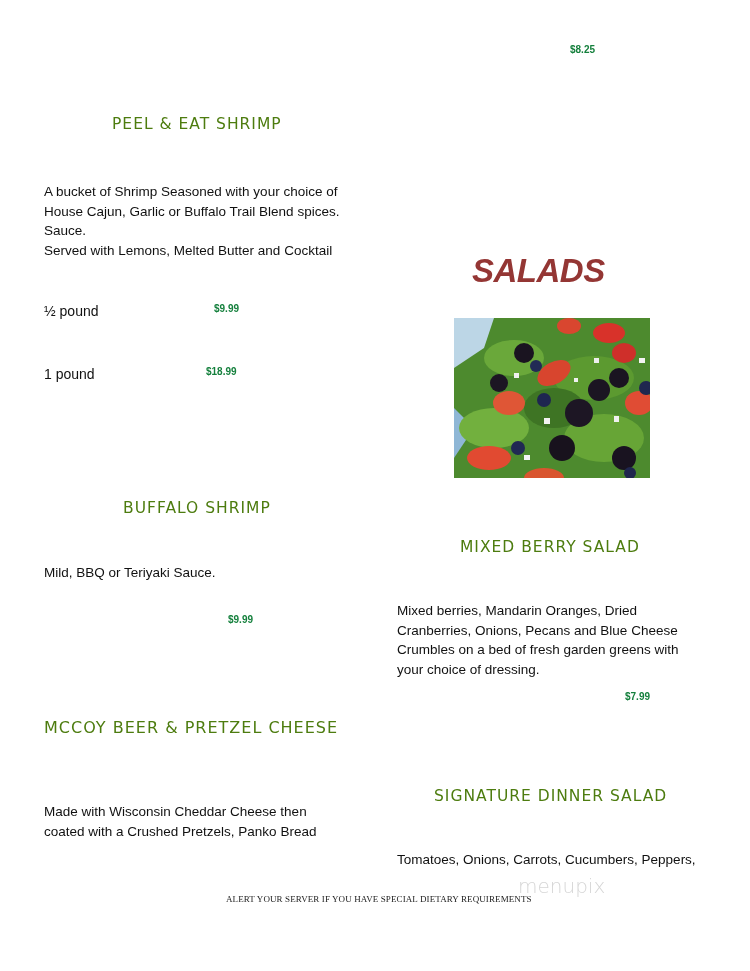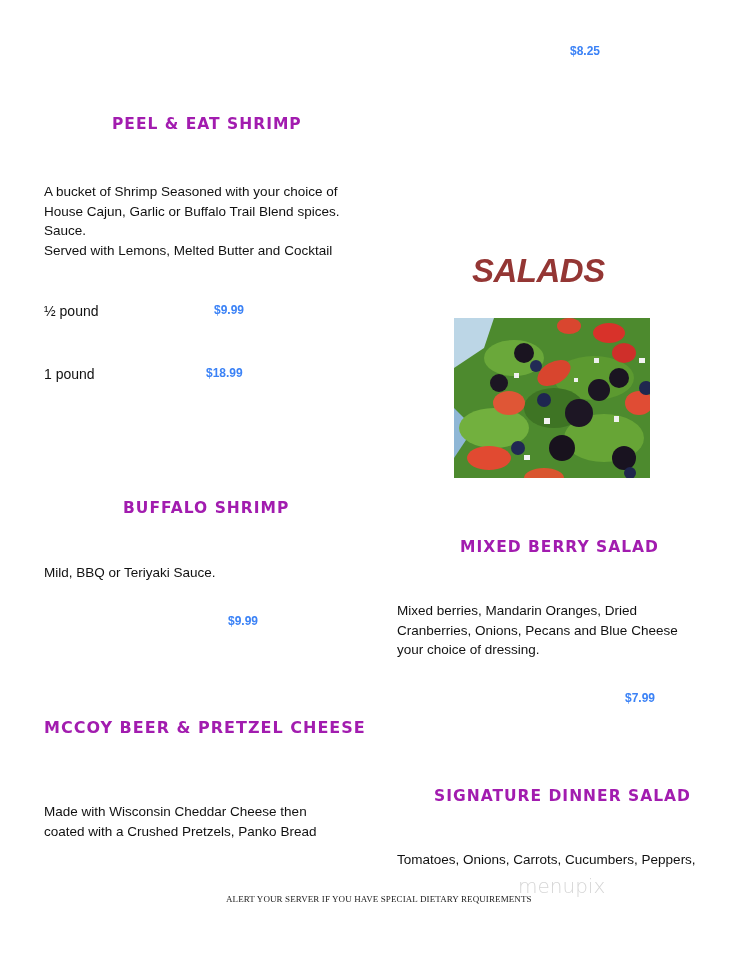--- a/index.html
+++ b/index.html
@@ -1,20 +1,20 @@
 <!DOCTYPE html>
 <html><head>
 <meta charset="utf-8">
 <style>
   html, body { margin: 0; padding: 0; background: #ffffff; }
   body { width: 750px; height: 971px; position: relative; overflow: hidden; font-family: "Liberation Sans", sans-serif; color: #111; }
   .abs { position: absolute; }
-  .heading { font-family: "DejaVu Sans", sans-serif; font-weight: bold; font-size: 15.5px; letter-spacing: 1px; color: #a21caf; white-space: nowrap; }
+  .heading { font-family: "DejaVu Sans", sans-serif; font-weight: normal; font-size: 15.5px; letter-spacing: 1px; color: #4d7c0f; white-space: nowrap; }
   .body-text { font-family: "Liberation Sans", sans-serif; font-size: 13.5px; line-height: 19.5px; color: #111; }
-  .price { font-family: "Liberation Sans", sans-serif; font-weight: bold; font-size: 12px; color: #3b82f6; white-space: nowrap; }
+  .price { font-family: "Liberation Sans", sans-serif; font-weight: bold; font-size: 10px; color: #15803d; white-space: nowrap; }
   .label { font-family: "Liberation Sans", sans-serif; font-size: 14px; color: #111; white-space: nowrap; text-align: center; }
   .section-title { font-family: "Liberation Sans", sans-serif; font-weight: bold; font-style: italic; font-size: 33px; color: #943634; letter-spacing: -0.5px; white-space: nowrap; }
   .footer { font-family: "Liberation Serif", serif; font-size: 9px; color: #222; white-space: nowrap; letter-spacing: 0.1px; }
   .watermark { font-family: "DejaVu Sans", sans-serif; font-size: 20px; color: #d6d6d6; letter-spacing: 0px; white-space: nowrap; font-weight: 300; }
   .salad-photo { left: 454px; top: 318px; width: 196px; height: 160px; overflow: hidden; background: #3f7a2a; }
 </style>
 </head>
 <body>
 
 <div class="abs price" style="left:570px; top:44px;">$8.25</div>
@@ -95,20 +95,21 @@
     <rect x="60" y="55" width="5" height="5" fill="#f1f1f1"></rect>
     <rect x="120" y="60" width="4" height="4" fill="#f0f0f0"></rect>
   </svg>
 </div>
 
 <section>
   <div class="abs heading" style="left:460px; top:538px;">MIXED BERRY SALAD</div>
   <div class="abs body-text" style="left:397px; top:601px; width:330px;">
     <div>Mixed berries, Mandarin Oranges, Dried</div>
     <div>Cranberries, Onions, Pecans and Blue Cheese</div>
+    <div>Crumbles on a bed of fresh garden greens with</div>
     <div>your choice of dressing.</div>
   </div>
   <div class="abs price" style="left:625px; top:691px;">$7.99</div>
 </section>
 
 <section>
   <div class="abs heading" style="left:434px; top:787px;">SIGNATURE DINNER SALAD</div>
   <div class="abs body-text" style="left:397px; top:850px; width:340px;">
     <div>Tomatoes, Onions, Carrots, Cucumbers, Peppers,</div>
   </div>

